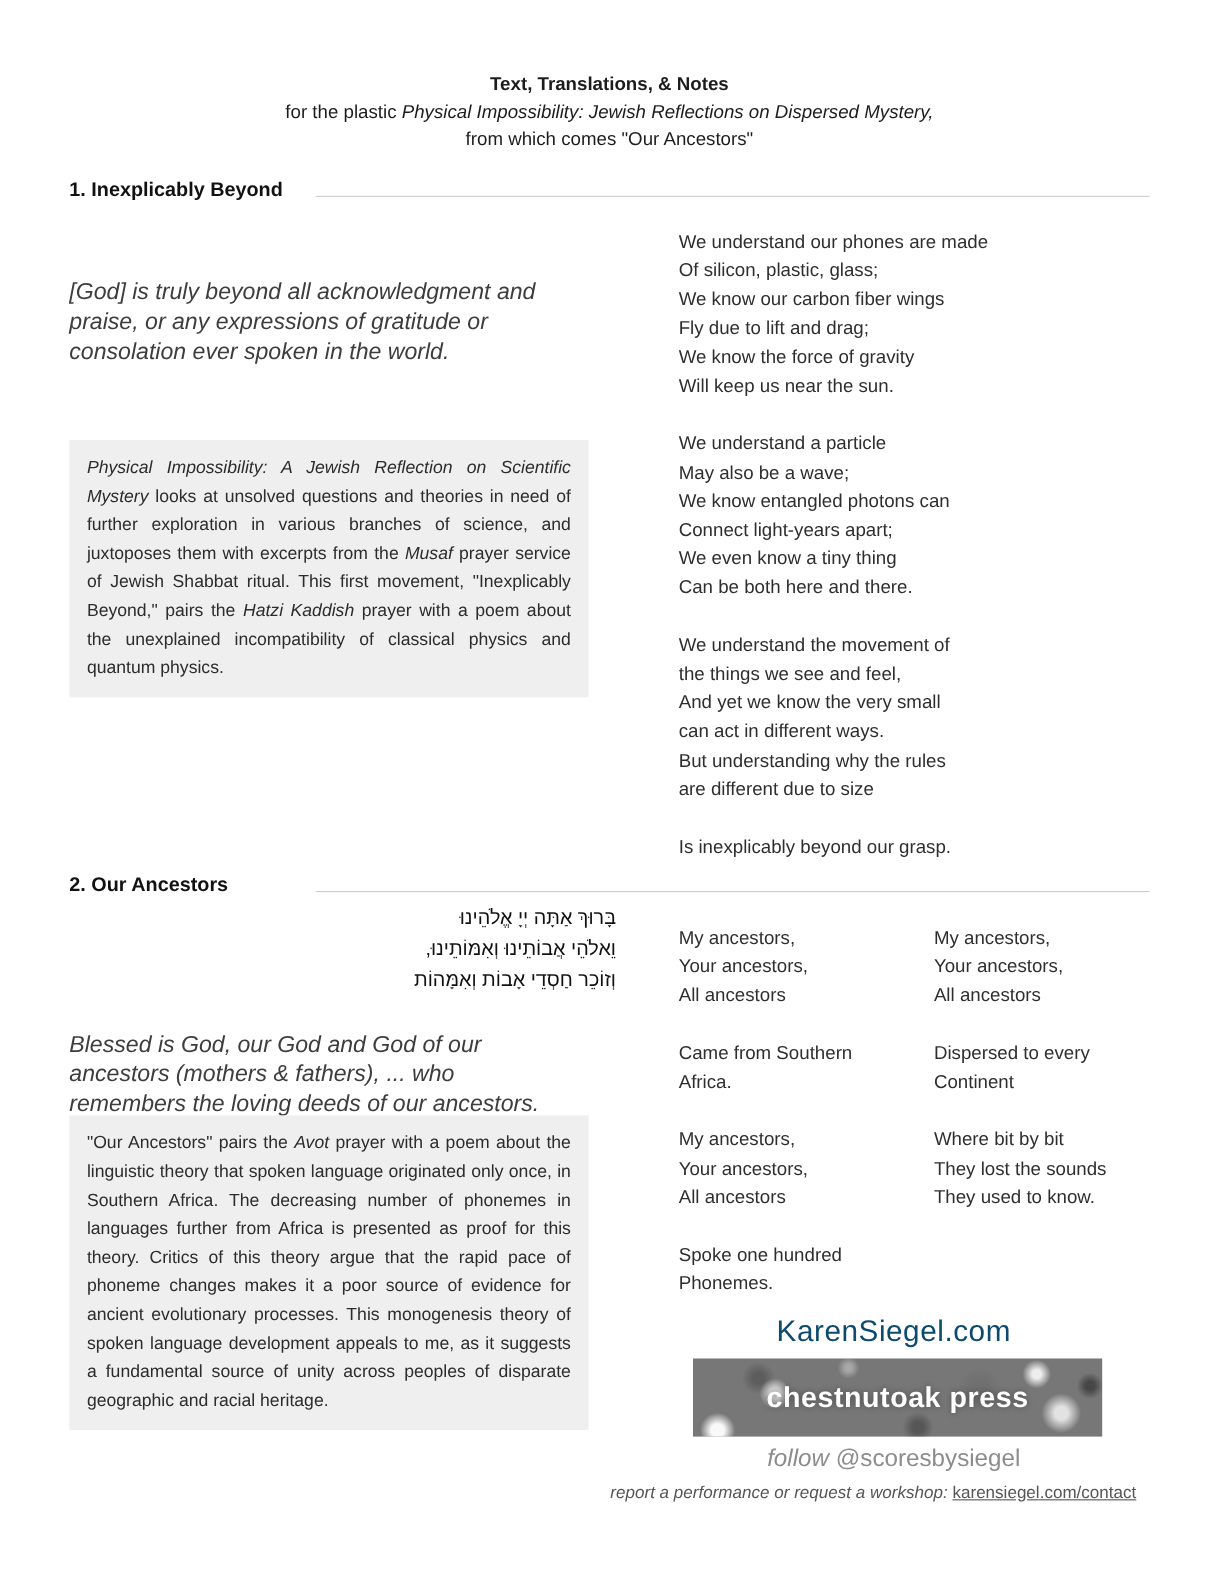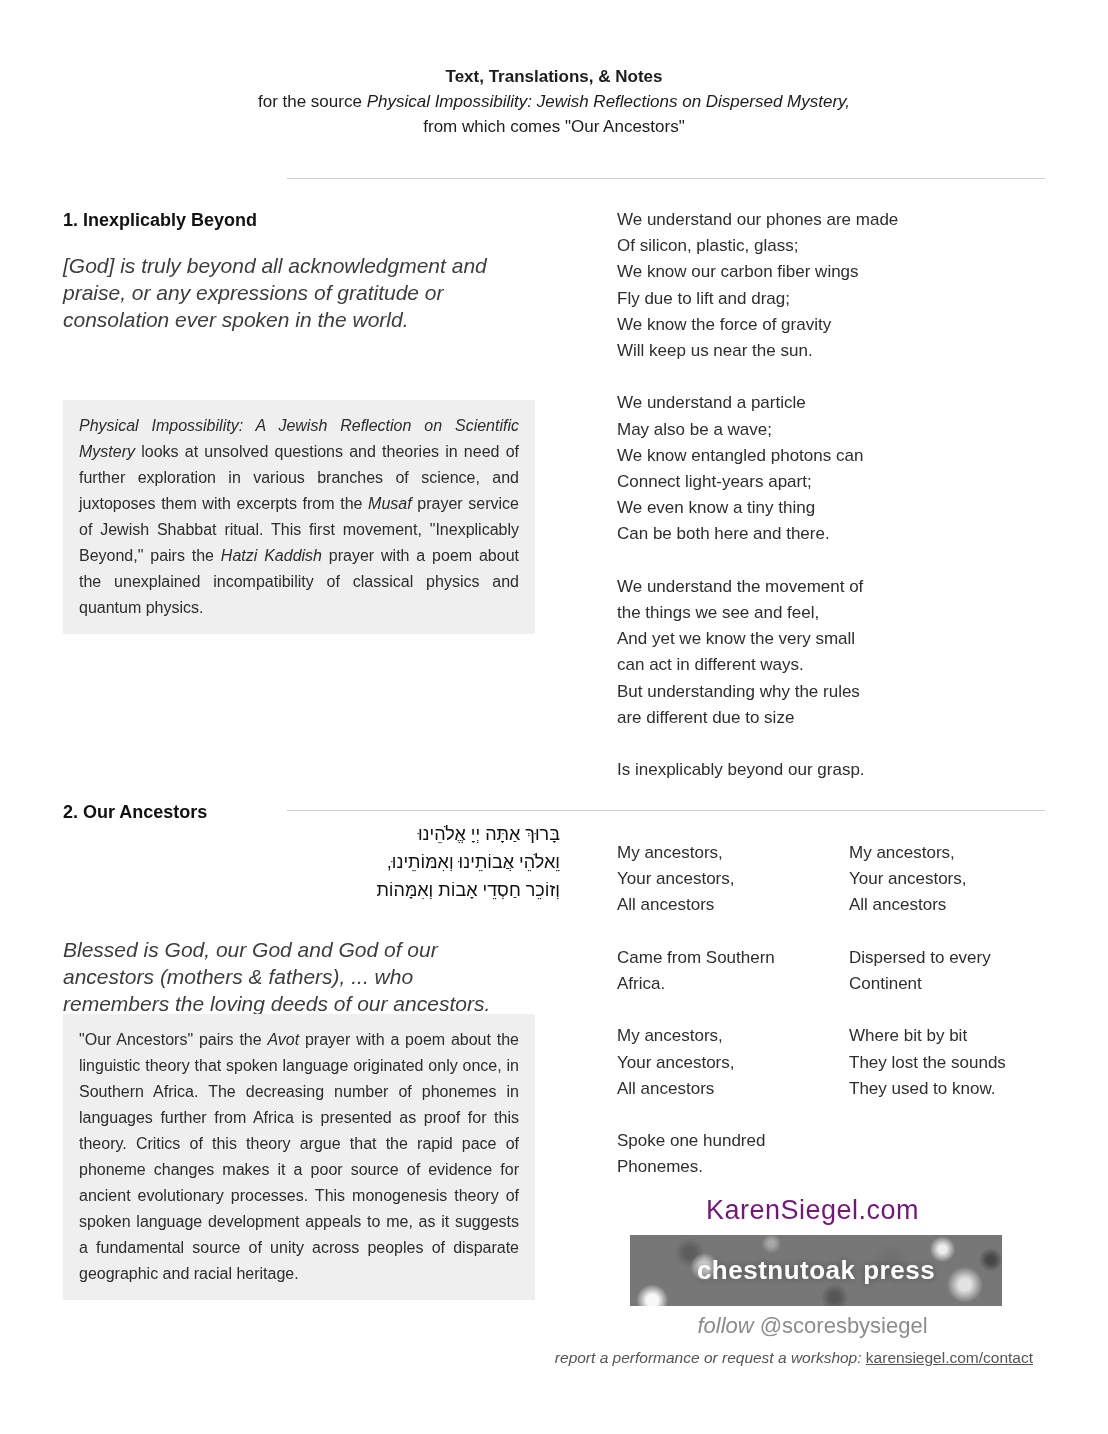--- a/index.html
+++ b/index.html
@@ -5,31 +5,31 @@
   html,body { margin:0; padding:0; background:#ffffff; }
   .page {
     position:relative; width:1108px; height:1434px; background:#ffffff;
     font-family:"Liberation Sans", sans-serif; color:#2e2e2e;
     overflow:hidden;
   }
   .title-block { position:absolute; top:64px; left:0; width:100%; text-align:center;
     font-size:17px; line-height:25px; color:#1c1c1c; font-weight:600; }
   .title-block .sub { font-weight:500; }
   .it { font-style:italic; }
-  .section-heading { position:absolute; left:63px; font-size:18px; font-weight:700; color:#111;margin-top:48px; }
+  .section-heading { position:absolute; left:63px; font-size:18px; font-weight:700; color:#111; }
   .rule { position:absolute; height:1px; background:#cccccc; }
   .hebrew { position:absolute; left:63px; width:497px; direction:rtl; text-align:right;
     font-size:18px; line-height:28px; color:#111; white-space:pre-line; }
   .translation { position:absolute; left:63px; font-style:italic; font-size:21px;
     line-height:27px; color:#3d3d3d; }
   .note-box { position:absolute; left:63px; width:440px; padding:13px 16px;
     background:#efefef; font-size:16px; line-height:26px; text-align:justify; color:#2c2c2c; }
   .poem { position:absolute; font-size:17px; line-height:26.2px; color:#2e2e2e; white-space:pre-line;margin-left:27px; }
   .footer-site { position:absolute; top:1195px; left:590px; width:445px; text-align:center;
-    font-size:27px; color:#701a75; letter-spacing:0.5px; }
+    font-size:27px; color:#0c4a6e; letter-spacing:0.5px; }
   .banner {
     position:absolute; top:1235px; left:630px; width:372px; height:71px;
     background-color:#777777;
     background-image:
       radial-gradient(circle at 6% 92%, rgba(255,255,255,0.95) 0 6px, rgba(255,255,255,0) 16px),
       radial-gradient(circle at 20% 45%, rgba(225,225,225,0.85) 0 5px, rgba(225,225,225,0) 14px),
       radial-gradient(circle at 16% 25%, rgba(90,90,90,0.9) 0 5px, rgba(90,90,90,0) 15px),
       radial-gradient(circle at 38% 12%, rgba(200,200,200,0.6) 0 3px, rgba(200,200,200,0) 10px),
       radial-gradient(circle at 55% 88%, rgba(60,60,60,0.55) 0 5px, rgba(60,60,60,0) 14px),
       radial-gradient(circle at 84% 20%, rgba(250,250,250,0.9) 0 4px, rgba(250,250,250,0) 13px),
@@ -46,21 +46,21 @@
     font-size:15.5px; color:#555555; }
   .footer-contact .plain { font-style:normal;text-decoration:underline; }
 </style>
 </head>
 <body>
 
 <div class="page">
 
   <div class="title-block">
     <div>Text, Translations, &amp; Notes</div>
-    <div class="sub"><span>for the source </span><span class="it">Physical Impossibility: Jewish Reflections on Dispersed Mystery,</span></div>
+    <div class="sub"><span>for the plastic </span><span class="it">Physical Impossibility: Jewish Reflections on Dispersed Mystery,</span></div>
     <div class="sub">from which comes "Our Ancestors"</div>
   </div>
 
   <div class="section-heading" style="top:162px;">1. Inexplicably Beyond</div>
   <div class="rule" style="top:178px; left:287px; width:758px;"></div>
 
 
   <div class="translation" style="top:252px; width:452px;">[God] is truly beyond all acknowledgment and praise, or any expressions of gratitude or consolation ever spoken in the world.</div>
 
   <div class="note-box" style="top:400px;">
@@ -83,21 +83,21 @@
 
 We understand the movement of
 the things we see and feel,
 And yet we know the very small
 can act in different ways.
 But understanding why the rules
 are different due to size
 
 Is inexplicably beyond our grasp.</div>
 
-  <div class="section-heading" style="top:754px;">2. Our Ancestors</div>
+  <div class="section-heading" style="top:794px;">2. Our Ancestors</div>
   <div class="rule" style="top:810px; left:287px; width:758px;"></div>
 
   <div class="hebrew" style="top:820px;">בָּרוּךְ אַתָּה יְיָ אֱלֹהֵינוּ
 וֵאלֹהֵי אֲבוֹתֵינוּ וְאִמּוֹתֵינוּ,
 וְזוֹכֵר חַסְדֵי אָבוֹת וְאִמָּהוֹת</div>
 
   <div class="translation" style="top:936px; width:460px;">Blessed is God, our God and God of our ancestors (mothers &amp; fathers), ... who remembers the loving deeds of our ancestors.</div>
 
   <div class="note-box" style="top:1014px;">
     <span>"Our Ancestors" pairs the </span><span class="it">Avot</span><span> prayer with a poem about the linguistic theory that spoken language originated only once, in Southern Africa.  The decreasing number of phonemes in languages further from Africa is presented as proof for this theory. Critics of this theory argue that the rapid pace of phoneme changes makes it a poor source of evidence for ancient evolutionary processes.  This monogenesis theory of spoken language development appeals to me, as it suggests a fundamental source of unity across peoples of disparate geographic and racial heritage.</span>

